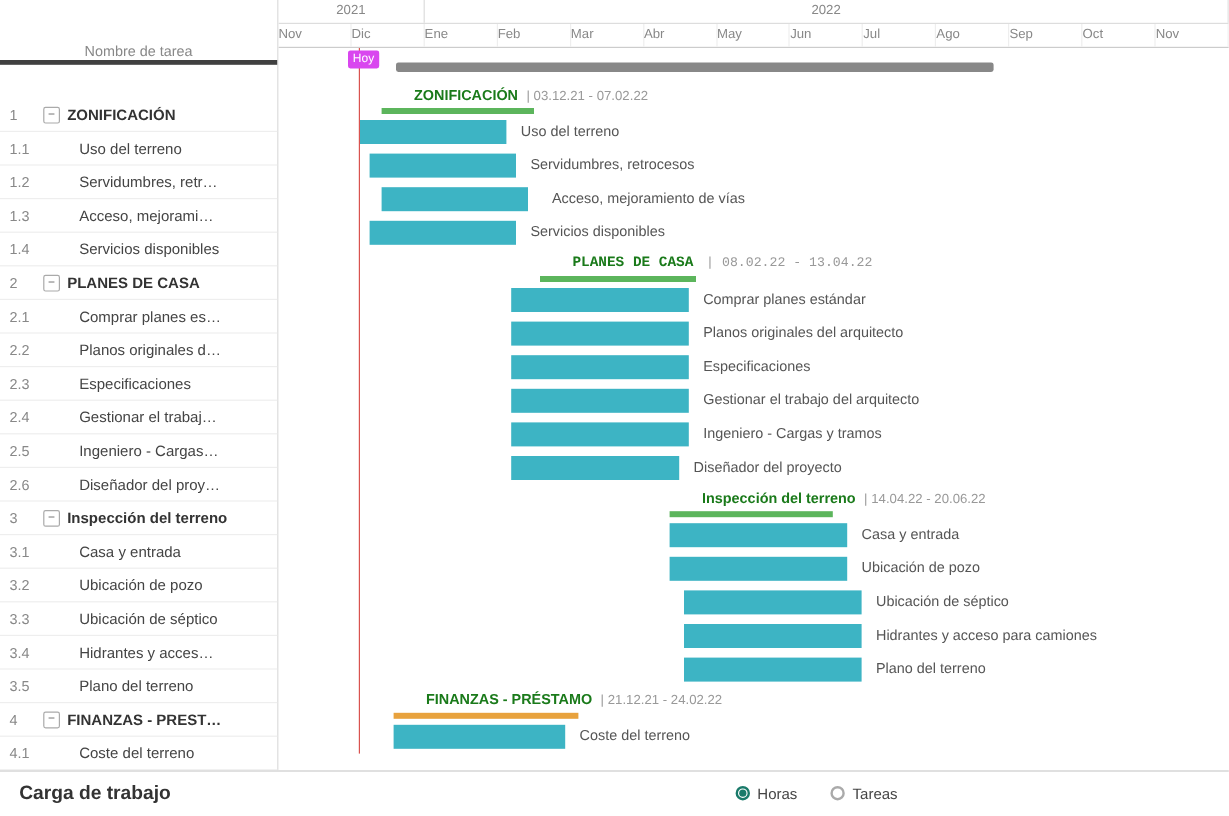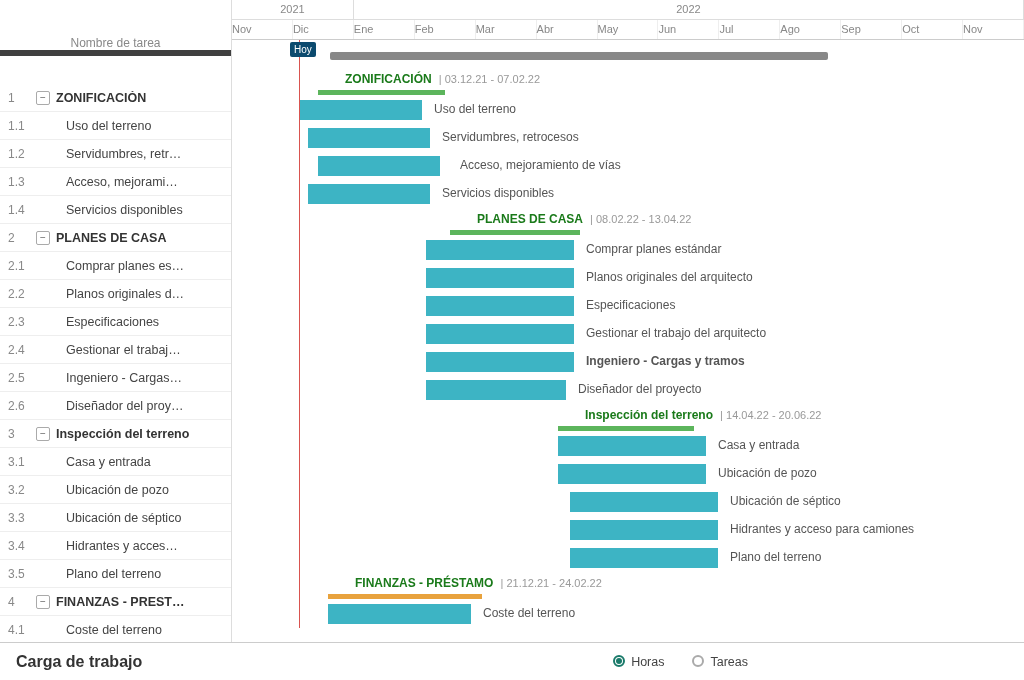--- a/index.html
+++ b/index.html
@@ -1,39 +1,39 @@
 <!DOCTYPE html>
 <html><head>
 <meta charset="utf-8">
 <style>
   * { box-sizing: border-box; margin: 0; padding: 0; }
   body { font-family: Arial, sans-serif; font-size: 13px; color: #444; background: #fff; width: 1024px; height: 680px; overflow: hidden; position: relative; }
   .container { display: flex; flex-direction: column; height: 100%; }
   .main { display: flex; flex: 1; overflow: hidden; }
   .left-panel { width: 232px; border-right: 1px solid #ddd; display: flex; flex-direction: column; }
   .right-panel { flex: 1; position: relative; overflow: hidden; }
-  .header-row { height: 20px; border-bottom: 6px solid #404040; display: flex; align-items: center; margin-top: 32px; }
+  .header-row { height: 20px; border-bottom: 4px solid #404040; display: flex; align-items: center; margin-top: 32px; }
   .left-panel .header-row, .left-panel .header-row2 { justify-content: center; color: #888; font-size: 12px; }
   .task-name-header { width: 100%; text-align: center; color: #888; font-size: 12px; padding-top: 4px; }
   .task-rows { display: flex; flex-direction: column; }
   .task-row { height: 28px; border-bottom: 1px solid #eee; display: flex; align-items: center; padding-left: 8px; }
   .task-num { width: 28px; color: #888; font-size: 12px; }
   .collapse-icon { width: 14px; height: 14px; border: 1px solid #aaa; border-radius: 2px; display: inline-flex; align-items: center; justify-content: center; font-size: 10px; line-height: 1; color: #666; margin-right: 6px; cursor: pointer; }
   .task-name { font-size: 12.5px; white-space: nowrap; overflow: hidden; text-overflow: ellipsis; flex: 1; }
   .task-name.bold { font-weight: bold; color: #333; }
   .task-row.child .task-name { padding-left: 30px; }
   
   .timeline-header { display: flex; flex-direction: column; }
   .year-row { height: 20px; display: flex; border-bottom: 1px solid #ddd; }
   .year-cell { border-right: 1px solid #ddd; text-align: center; font-size: 11px; color: #888; padding-top: 3px; }
   .month-row { height: 20px; display: flex; border-bottom: 1px solid #ccc; }
   .month-cell { width: 61px; border-right: 1px solid #eee; text-align: left; font-size: 11px; color: #888; padding-top: 3px; }
   .timeline-body { position: relative; }
   .today-line { position: absolute; top: 0; bottom: 0; width: 1px; background: #d9534f; left: 67px; z-index: 5; }
-  .today-badge { position: absolute; top: 2px; left: 58px; background: #0c4a6e; color: #fff; font-size: 10px; padding: 2px 4px; border-radius: 2px; z-index: 6; }
+  .today-badge { position: absolute; top: 2px; left: 58px; background: #d946ef; color: #fff; font-size: 10px; padding: 2px 4px; border-radius: 2px; z-index: 6; }
   .progress-bar-overall { position: absolute; top: 12px; left: 98px; height: 8px; background: #888; border-radius: 2px; width: 498px; }
   .gantt-rows { padding-top: 28px; }
   .gantt-row { height: 28px; position: relative; border-bottom: 1px solid transparent; }
   .summary-label { position: absolute; font-size: 12px; font-weight: bold; margin-left: 27px; }
   .summary-title { color: #1a7a1a; }
   .summary-dates { color: #999; font-size: 11px; font-weight: normal; margin-left: 4px; }
   .summary-bar { position: absolute; top: 22px; height: 5px; background: #5cb55c; }
   .summary-bar.orange { background: #e8a23d; }
   .task-bar { position: absolute; top: 4px; height: 20px; background: #3db4c4; }
   .task-label { position: absolute; top: 6px; font-size: 12px; color: #555; white-space: nowrap; }
@@ -182,42 +182,42 @@
             </div>
             <div class="gantt-row">
               <div class="task-bar" style="left: 86px; width: 122px;"></div>
               <div class="task-label" style="left: 228px;">Acceso, mejoramiento de vías</div>
             </div>
             <div class="gantt-row">
               <div class="task-bar" style="left: 76px; width: 122px;"></div>
               <div class="task-label" style="left: 210px;">Servicios disponibles</div>
             </div>
             <div class="gantt-row">
-              <div class="summary-label" style="left: 218px; top: 4px;"><span class="summary-title">PLANES DE CASA</span><span class="summary-dates"> | 08.02.22 - 13.04.22</span></div>
+              <div class="summary-label" style="left: 218px; top: 4px; font-family: Liberation Mono, monospace;"><span class="summary-title">PLANES DE CASA</span><span class="summary-dates"> | 08.02.22 - 13.04.22</span></div>
               <div class="summary-bar" style="left: 218px; width: 130px;"></div>
             </div>
             <div class="gantt-row">
               <div class="task-bar" style="left: 194px; width: 148px;"></div>
               <div class="task-label" style="left: 354px;">Comprar planes estándar</div>
             </div>
             <div class="gantt-row">
               <div class="task-bar" style="left: 194px; width: 148px;"></div>
               <div class="task-label" style="left: 354px;">Planos originales del arquitecto</div>
             </div>
             <div class="gantt-row">
               <div class="task-bar" style="left: 194px; width: 148px;"></div>
               <div class="task-label" style="left: 354px;">Especificaciones</div>
             </div>
             <div class="gantt-row">
               <div class="task-bar" style="left: 194px; width: 148px;"></div>
               <div class="task-label" style="left: 354px;">Gestionar el trabajo del arquitecto</div>
             </div>
             <div class="gantt-row">
               <div class="task-bar" style="left: 194px; width: 148px;"></div>
-              <div class="task-label" style="left: 354px; font-weight: bold;">Ingeniero - Cargas y tramos</div>
+              <div class="task-label" style="left: 354px;">Ingeniero - Cargas y tramos</div>
             </div>
             <div class="gantt-row">
               <div class="task-bar" style="left: 194px; width: 140px;"></div>
               <div class="task-label" style="left: 346px;">Diseñador del proyecto</div>
             </div>
             <div class="gantt-row">
               <div class="summary-label" style="left: 326px; top: 4px;"><span class="summary-title">Inspección del terreno</span><span class="summary-dates"> | 14.04.22 - 20.06.22</span></div>
               <div class="summary-bar" style="left: 326px; width: 136px;"></div>
             </div>
             <div class="gantt-row">

